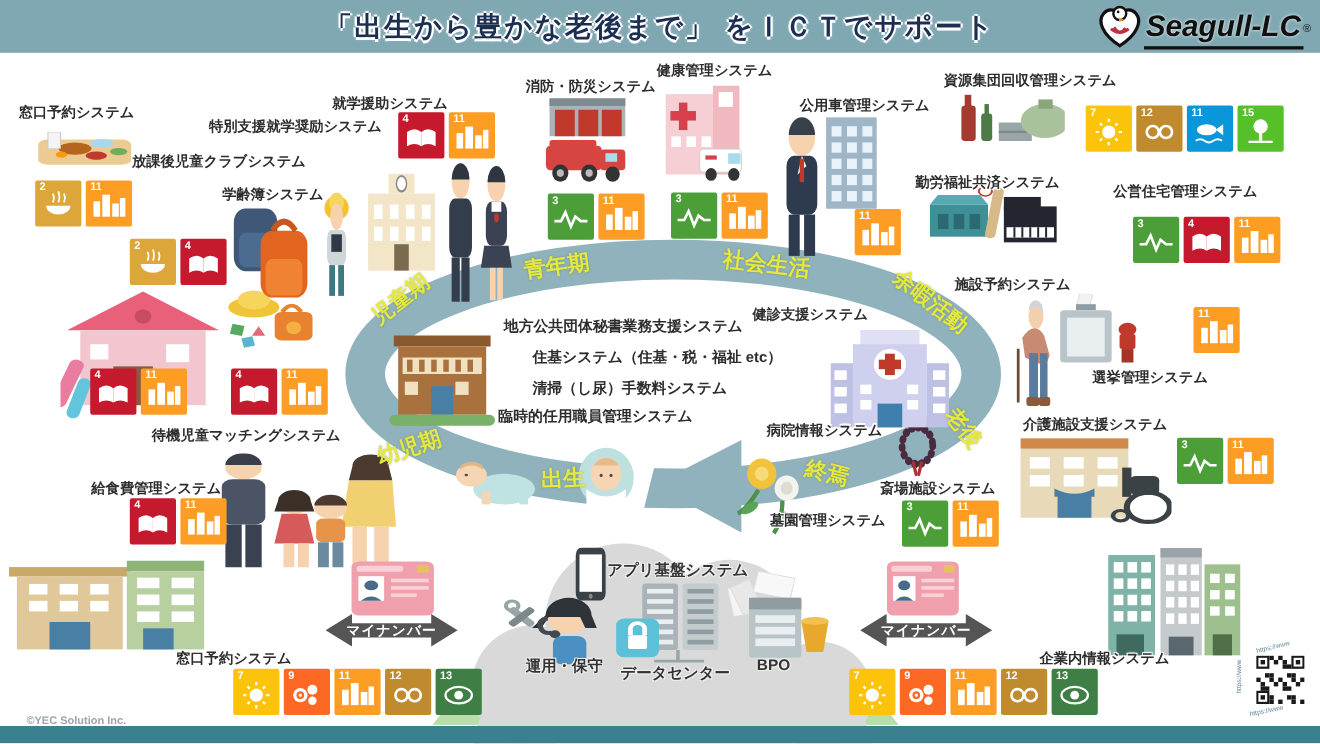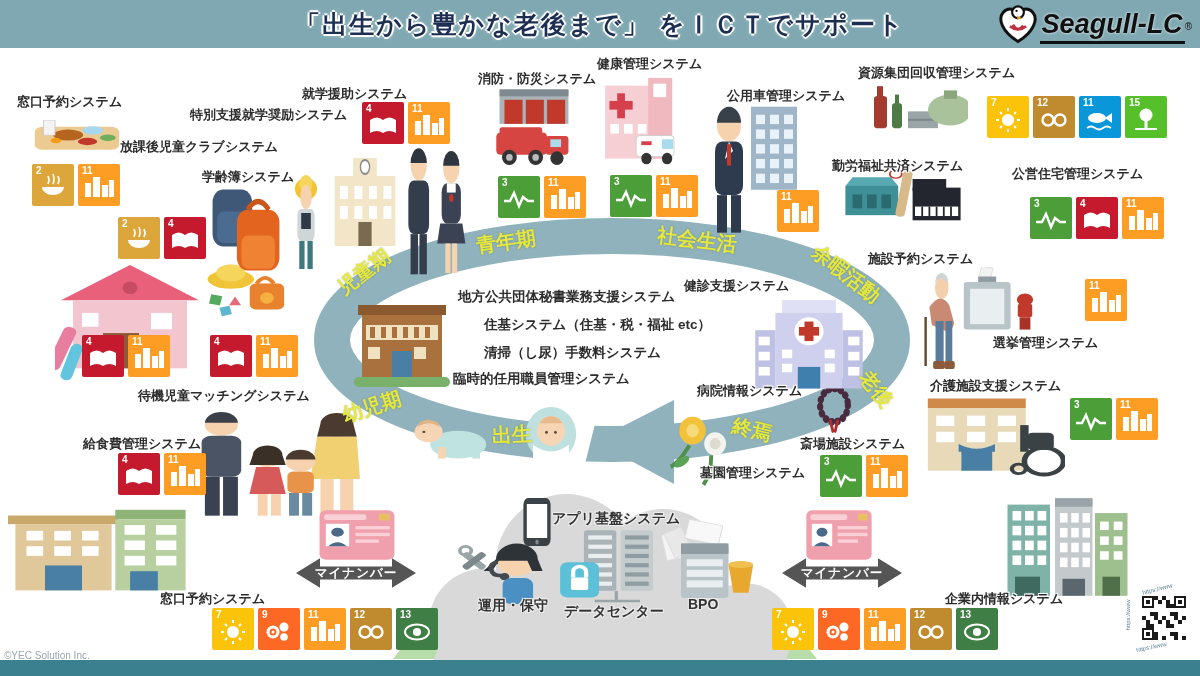--- a/index.html
+++ b/index.html
@@ -10,21 +10,21 @@
   #header-title{position:absolute;left:0;top:8px;width:1200px;text-align:center;
     font-size:25px;font-weight:bold;letter-spacing:2px;color:#1c2f52;
     text-shadow:-2px 0 0 #fff,2px 0 0 #fff,0 -2px 0 #fff,0 2px 0 #fff,0 0 4px #fff;z-index:51;}
   #logo{position:absolute;right:8px;top:2px;display:flex;align-items:center;z-index:60;}
   #logo-text{font-size:27px;font-weight:bold;font-style:italic;color:#101010;
     border-bottom:3px solid #101010;line-height:1.2;padding:0 2px 1px 2px;
     text-shadow:0 0 3px #fff;}
   #logo-reg{font-size:10px;color:#101010;vertical-align:top;}
   
   #footer-bar{position:absolute;left:0;top:660px;width:1200px;height:16px;z-index:50;}
-  #copyright{position:absolute;left:4px;top:650px;font-size:10px;color:#9aa5ad;z-index:55;}
+  #copyright{position:absolute;left:24px;top:650px;font-size:10px;color:#9aa5ad;z-index:55;font-weight:bold;}
   
   #band-svg{position:absolute;left:0;top:0;z-index:10;}
   .stage-label{position:absolute;font-weight:bold;font-size:20px;color:var(--stage,#e6e93c);
     white-space:nowrap;z-index:30;text-shadow:0 0 2px rgba(70,90,40,.45);}
   .sys-label{position:absolute;font-weight:bold;font-size:13px;color:#2d2d2d;white-space:nowrap;z-index:40;
     text-shadow:-1px -1px 0 #fff,1px -1px 0 #fff,-1px 1px 0 #fff,1px 1px 0 #fff,0 0 3px #fff;}
   .center-label{font-size:13.5px;}
   
   .sdg-group{position:absolute;display:flex;gap:4px;z-index:25;}
   .sdg-icon{width:42px;height:42px;position:relative;border-radius:2px;flex:0 0 auto;}

